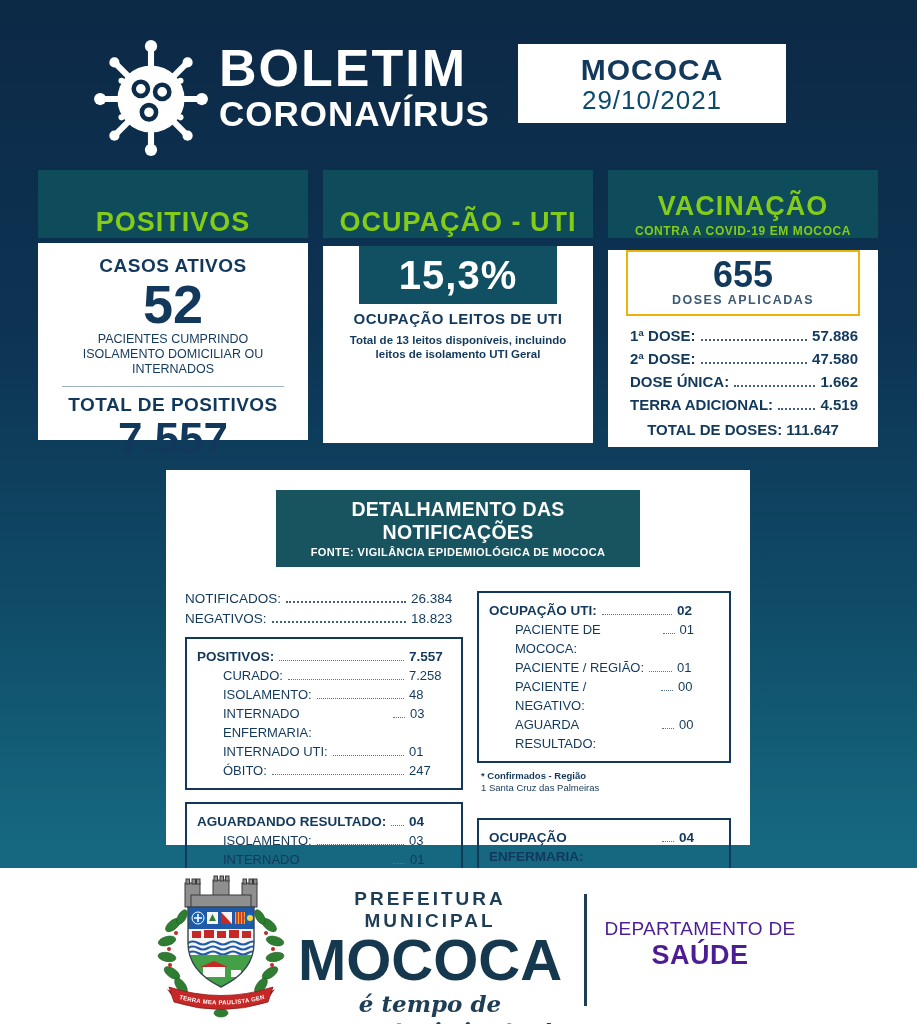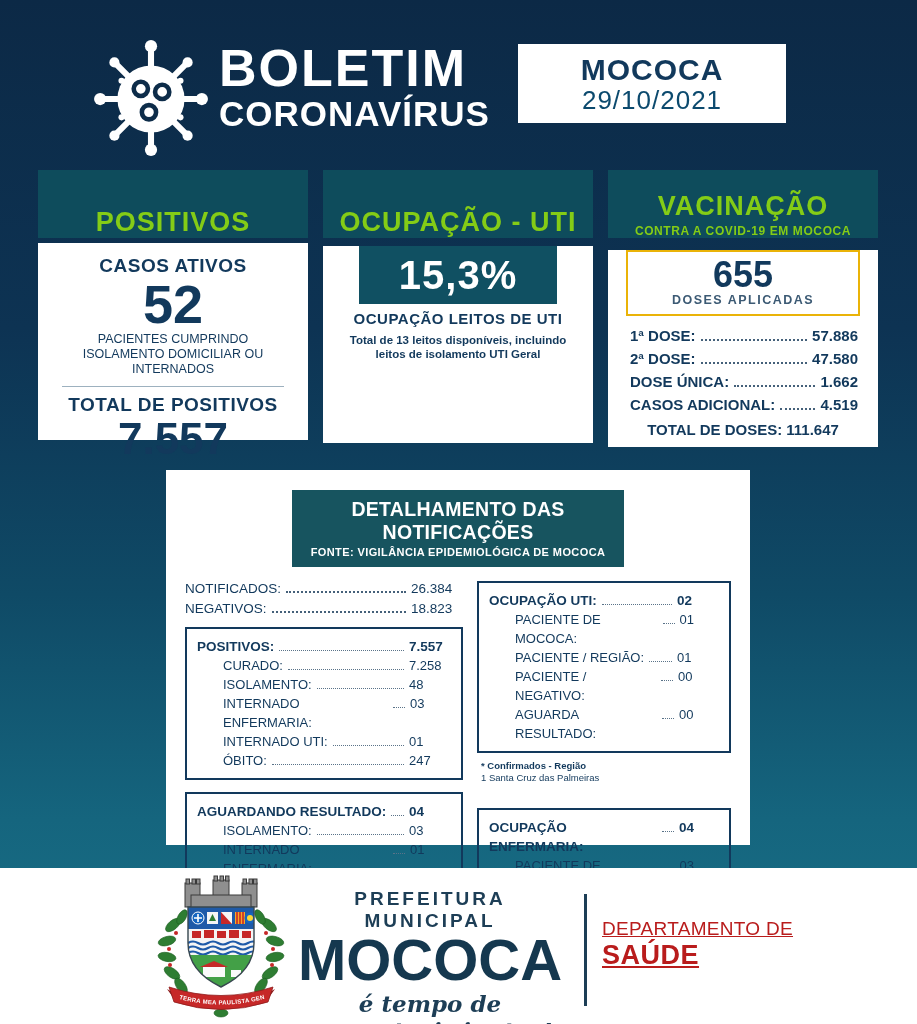--- a/index.html
+++ b/index.html
@@ -44,21 +44,21 @@
   .c3-doses-num { font-size:36px; font-weight:800; line-height:36px; }
   .c3-doses-label { font-size:12.5px; font-weight:600; letter-spacing:1.5px; color:#3c5a74; }
   .c3-rows { padding:2px 20px 0 22px; }
   .stat-row { display:flex; align-items:baseline; text-align:left; }
   .c3-rows .stat-row { font-size:15px; font-weight:800; line-height:23px; }
   .leader { flex:1; border-bottom:2px dotted #45617a; margin:0 5px 4px; min-width:12px; }
   .c3-total { font-size:15px; font-weight:800; margin-top:5px; }
 
   
   .panel { position:absolute; left:166px; top:470px; width:584px; height:375px; background:#fff; color:#12395c; }
-  .panel-head { margin:20px auto 0; width:332px; background:#17545f; color:#fff; text-align:center; padding:8px 6px 9px; }
+  .panel-head { margin:20px auto 10px; width:364px; background:#17545f; color:#fff; text-align:center; padding:8px 6px 9px; }
   .panel-title { font-size:19.5px; font-weight:800; letter-spacing:.3px; }
   .panel-source { font-size:11px; font-weight:700; letter-spacing:.4px; margin-top:2px; }
   .panel-cols { display:flex; gap:14px; padding:12px 19px 0; }
   .col-left { width:278px; } .col-right { flex:1; }
   .sum-row { font-size:13.5px; font-weight:400; line-height:20px; }
   .sum-row .leader { border-bottom:2px dotted #45617a; margin-bottom:3px; }
   .d-box { border:2px solid #12395c; padding:8px 8px 8px 10px; }
   .d-box .stat-row { font-size:13px; line-height:19px; }
   .d-box .stat-row .leader { border-bottom:1.5px dotted #5a7389; margin-bottom:3px; }
   .d-box .head-row { font-weight:800; font-size:13.5px; }
@@ -75,21 +75,21 @@
 
   
   .footer { position:absolute; left:0; top:868px; width:917px; height:156px; background:#fff; }
   .crest { position:absolute; left:153px; top:7px; width:136px; height:144px; }
   .brand { position:absolute; left:288px; top:20px; width:284px; text-align:center; color:#1d3e56; }
   .brand-small { font-size:19px; font-weight:600; letter-spacing:3px; }
   .brand-big { font-size:58px; font-weight:800; line-height:56px; letter-spacing:0; color:#15384f; }
   .brand-slogan { font-family:"DejaVu Serif","Liberation Serif",serif; font-style:italic; font-weight:700;
                   font-size:23px; margin-top:2px; }
   .v-divider { position:absolute; left:584px; top:26px; width:3px; height:112px; background:#1d3e56; }
-  .dept { position:absolute; left:602px; top:50px; width:196px; color:#b91c1c;text-decoration:underline; }
+  .dept { position:absolute; left:602px; top:50px; width:196px; text-align:center; color:#4c1d95; }
   .dept-1 { font-size:19px; font-weight:500; letter-spacing:.3px; }
   .dept-2 { font-size:27px; font-weight:800; letter-spacing:.5px; }
 </style>
 </head>
 <body>
 
 <div class="canvas">
 
   <svg class="virus" viewBox="0 0 120 120">
     <g stroke="#ffffff" stroke-width="6" stroke-linecap="round">
@@ -181,21 +181,21 @@
           <span>2ª DOSE:</span>
           <span class="leader"></span>
           <span>47.580</span>
         </div>
         <div class="stat-row">
           <span>DOSE ÚNICA:</span>
           <span class="leader"></span>
           <span>1.662</span>
         </div>
         <div class="stat-row">
-          <span>CASOS ADICIONAL:</span>
+          <span>TERRA ADICIONAL:</span>
           <span class="leader"></span>
           <span>4.519</span>
         </div>
       </div>
       <div class="c3-total">TOTAL DE DOSES: 111.647</div>
     </div>
   </div>
 
   <div class="panel">
     <div class="panel-head">

